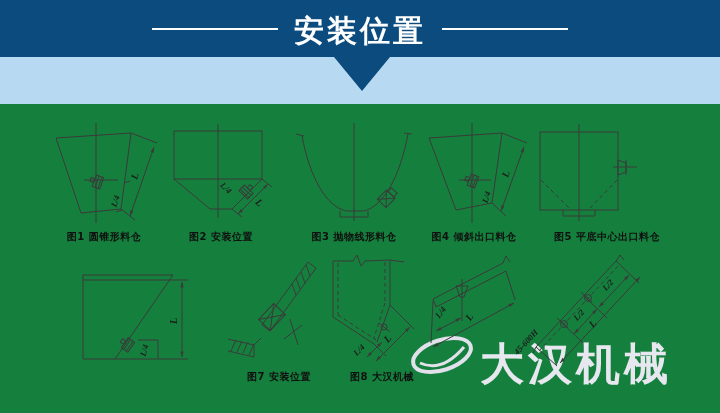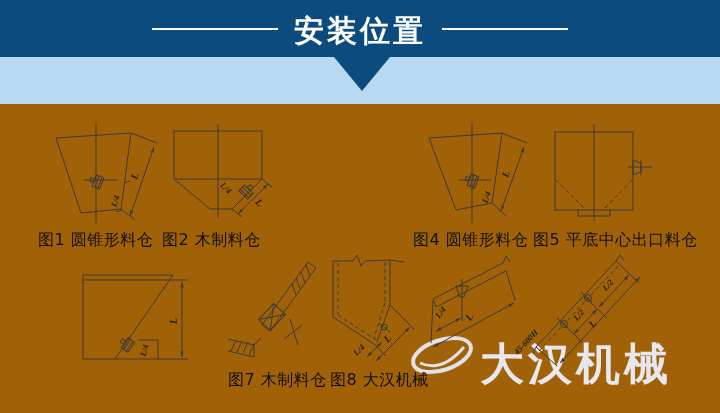--- a/index.html
+++ b/index.html
@@ -1,16 +1,16 @@
 <!DOCTYPE html>
 <html><head>
 <meta charset="utf-8">
 <style>
   html,body{margin:0;padding:0;background:#fff;}
-  .page{position:relative;width:720px;height:413px;background:#a16207;overflow:hidden;
+  .page{position:relative;width:720px;height:413px;background:#15803d;overflow:hidden;
         font-family:"DejaVu Sans","Liberation Sans",sans-serif;}
   
   .band-dark{position:absolute;left:0;top:0;width:720px;height:57px;background:#0c4b7e;}
   .band-light{position:absolute;left:0;top:57px;width:720px;height:47px;background:#b8d9f2;}
   .hdr-title{position:absolute;left:0;right:0;top:11px;text-align:center;
              font-size:30px;font-weight:bold;color:#ffffff;letter-spacing:3px;}
   .hline{position:absolute;top:28px;height:2px;background:#ffffff;}
   .hl-left{left:152px;width:126px;}
   .hl-right{left:442px;width:126px;}
   .chevron{position:absolute;top:57px;left:334px;width:0;height:0;
@@ -18,21 +18,21 @@
            border-top:34px solid #0c4b7e;}
   
   .fig{position:absolute;z-index:2;}
   .fig svg{display:block;overflow:visible;}
   .fig svg :is(line,polyline,path,rect,polygon,circle){stroke:#3a3a3a;fill:none;stroke-width:1;}
   .fig svg .ah{fill:#3a3a3a;stroke:none;}
   .fig svg .dash{stroke-dasharray:4 3;}
   .fig svg text{stroke:none;fill:#1c1c1c;font-family:"Liberation Serif","DejaVu Serif",serif;
                 font-style:italic;font-weight:bold;font-size:10px;text-anchor:middle;}
   .fig svg text.sm{font-size:8.5px;}
-  .cap{margin-top:5px;text-align:left;font-size:16px;font-weight:normal;color:#101010;
+  .cap{margin-top:5px;text-align:center;font-size:10px;font-weight:bold;color:#101010;
        white-space:nowrap;letter-spacing:0.5px;}
   .cap9{padding-right:80px;}
   
   .watermark{position:absolute;left:408px;top:323px;width:292px;height:84px;z-index:1;}
   .watermark text{fill:#e7e8ef;font-weight:bold;font-family:"DejaVu Sans",sans-serif;}
 </style>
 </head>
 <body>
 
 <div class="page">
@@ -101,23 +101,41 @@
         </g>
       <g transform="translate(84 72) rotate(43)">
         <rect x="-6" y="-4" width="12" height="8"></rect>
         <line x1="-6" y1="-1" x2="6" y2="-1"></line>
         <line x1="-6" y1="2" x2="6" y2="2"></line>
         <rect x="-2" y="-8" width="4" height="4"></rect>
       </g>
       <text transform="translate(95 85) rotate(45)">L</text>
       <text class="sm" transform="translate(62 70) rotate(45)">L/4</text>
     </svg>
-    <div class="cap">图2 木制料仓</div>
-  </div>
-
+    <div class="cap">图2 安装位置</div>
+  </div>
+
+  <div class="fig" style="left:288px;top:120px;width:132px;">
+    <svg width="132" height="105" viewBox="0 0 132 105">
+      <g>
+        <line x1="66" y1="3" x2="66" y2="101"></line>
+        <line x1="8" y1="14" x2="16" y2="16"></line>
+        <line x1="116" y1="13" x2="124" y2="14"></line>
+        <path d="M 14,16 C 22,58 38,86 58,91 L 76,91 C 96,86 112,56 120,14"></path>
+        <path d="M 52,91 L 52,97 L 80,97 L 80,91"></path>
+      </g>
+      <g transform="translate(100 77) rotate(-46)">
+        <rect x="-9" y="-6" width="13" height="12"></rect>
+        <line x1="-9" y1="-6" x2="4" y2="6"></line>
+        <line x1="-9" y1="6" x2="4" y2="-6"></line>
+        <rect x="4" y="-4" width="5" height="8"></rect>
+      </g>
+    </svg>
+    <div class="cap">图3 抛物线形料仓</div>
+  </div>
 
   <div class="fig" style="left:413px;top:120px;width:122px;">
     <svg width="122" height="105" viewBox="0 0 122 105">
       <g>
         <line x1="59" y1="3" x2="59" y2="103"></line>
         <line x1="16" y1="18" x2="89" y2="13"></line>
         <line x1="16" y1="18" x2="43" y2="90"></line>
         <line x1="43" y1="90" x2="79" y2="83"></line>
         <line x1="89" y1="13" x2="79" y2="83"></line>
       </g>
@@ -131,24 +149,24 @@
         </g>
       <g transform="translate(60 61) rotate(-70)">
         <rect x="-6" y="-4" width="12" height="8"></rect>
         <line x1="-6" y1="-1" x2="6" y2="-1"></line>
         <line x1="-6" y1="2" x2="6" y2="2"></line>
         <rect x="-2" y="-8" width="4" height="4"></rect>
       </g>
       <text transform="translate(96 55) rotate(-72)">L</text>
       <text class="sm" transform="translate(76 78) rotate(-72)">L/4</text>
     </svg>
-    <div class="cap">图4 圆锥形料仓</div>
-  </div>
-
-  <div class="fig" style="left:533px;top:120px;width:178px;">
+    <div class="cap">图4 倾斜出口料仓</div>
+  </div>
+
+  <div class="fig" style="left:518px;top:120px;width:178px;">
     <svg width="178" height="105" viewBox="0 0 178 105">
       <g>
         <line x1="61" y1="4" x2="61" y2="101"></line>
         <rect x="22" y="12" width="78" height="78"></rect>
         <path d="M 45,90 L 45,96 L 77,96 L 77,90"></path>
         <line class="dash" x1="23" y1="60" x2="51" y2="88"></line>
         <line class="dash" x1="99" y1="60" x2="72" y2="88"></line>
       </g>
       <g>
         <polygon points="100,40 108,43 108,52 100,55"></polygon>
@@ -211,21 +229,21 @@
       <g>
         <line x1="0" y1="84" x2="26" y2="90"></line>
         <line x1="0" y1="96" x2="26" y2="102"></line>
         <line x1="26" y1="90" x2="26" y2="102"></line>
         <line x1="8" y1="85" x2="3" y2="96"></line>
         <line x1="14" y1="86" x2="9" y2="97"></line>
         <line x1="20" y1="87" x2="15" y2="98"></line>
         <line x1="26" y1="89" x2="21" y2="100"></line>
       </g>
     </svg>
-    <div class="cap">图7 木制料仓</div>
+    <div class="cap">图7 安装位置</div>
   </div>
 
   <div class="fig" style="left:330px;top:255px;width:104px;">
     <svg width="104" height="110" viewBox="0 0 104 110">
       <g>
         <polyline points="3,6 23,6 27,0 31,11 35,6 60,5 74,7"></polyline>
         <line x1="3" y1="6" x2="3" y2="62"></line>
         <line class="dash" x1="8" y1="8" x2="8" y2="60"></line>
         <line x1="3" y1="62" x2="44" y2="89"></line>
         <line class="dash" x1="8" y1="60" x2="46" y2="85"></line>

